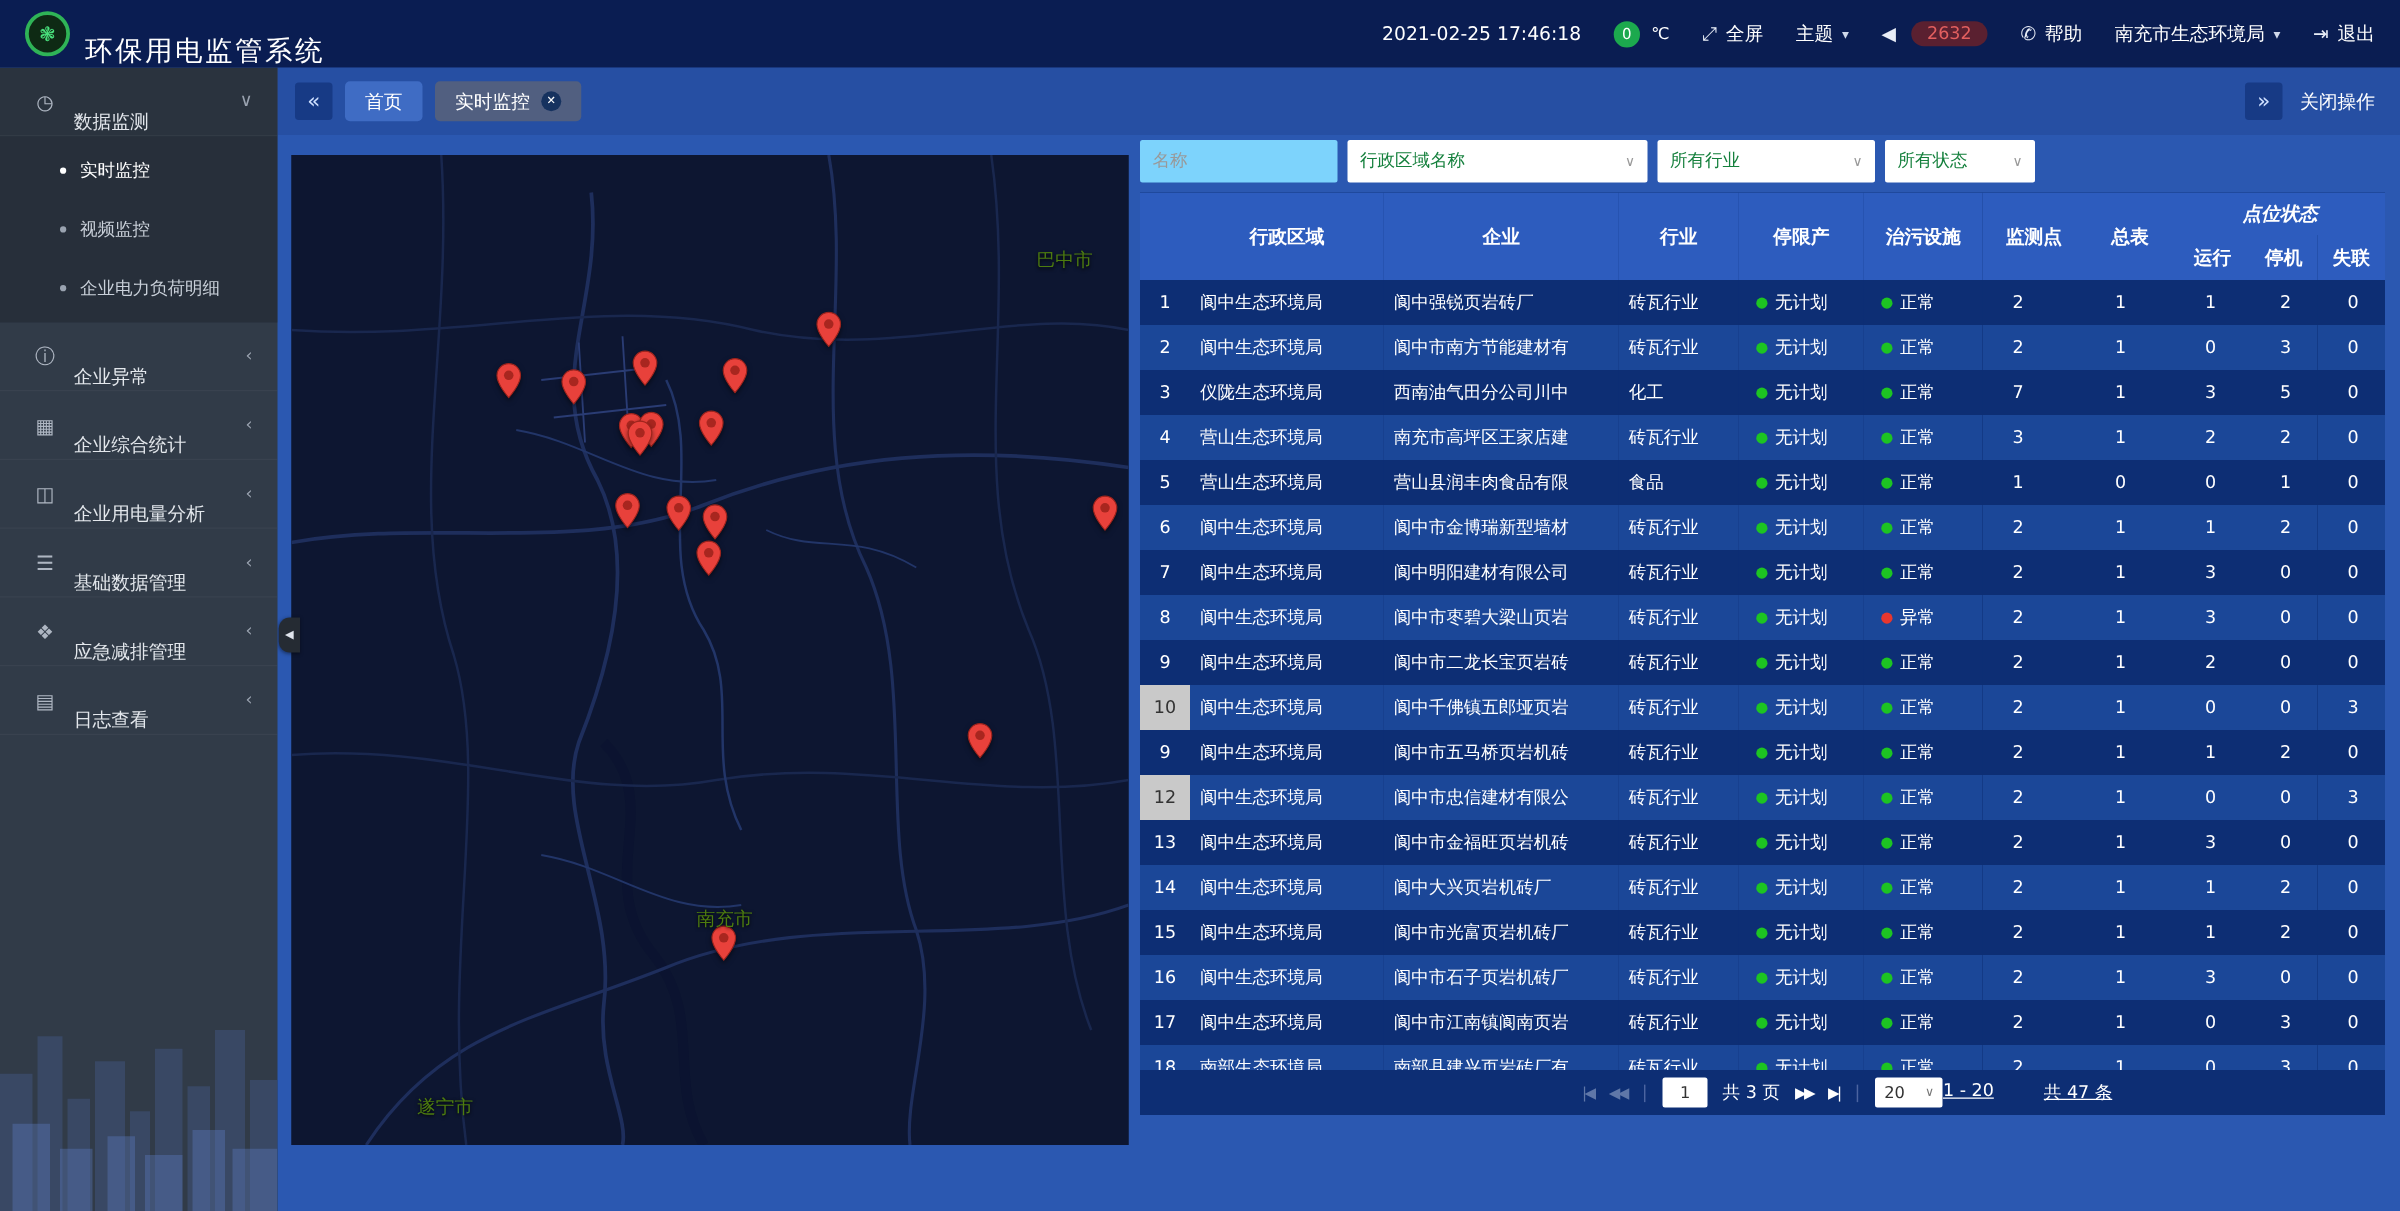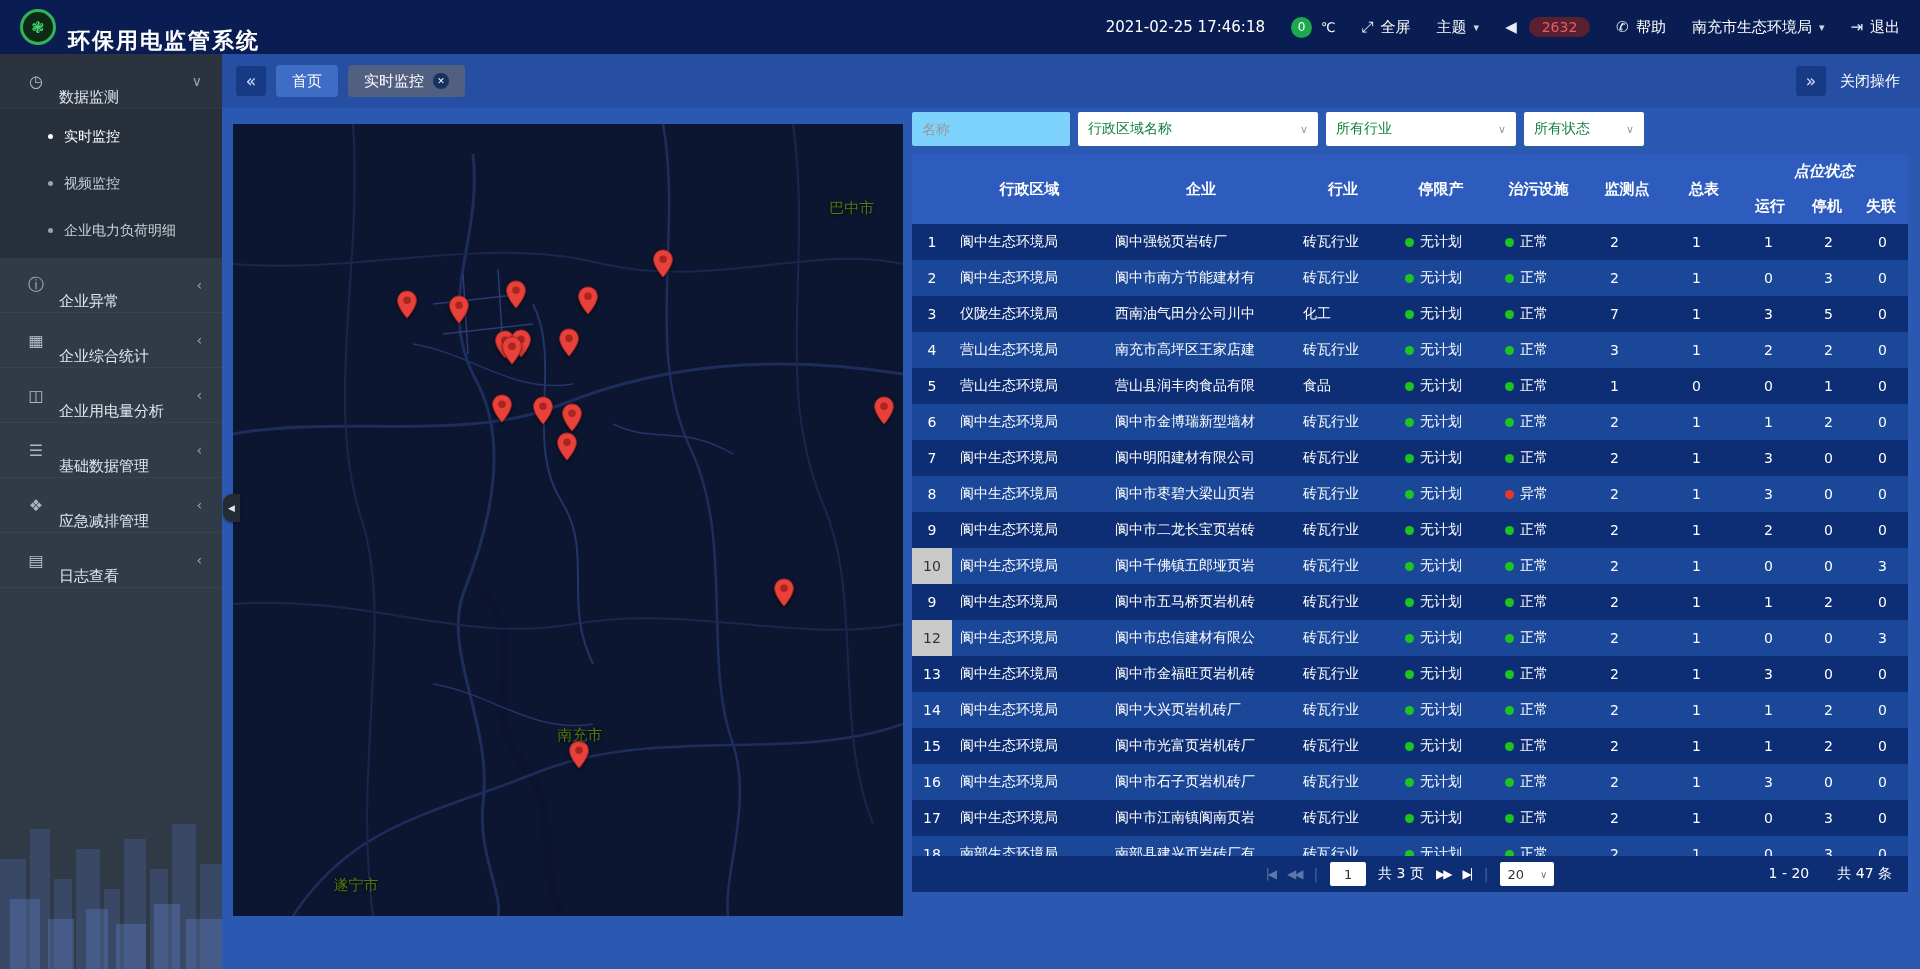--- a/index.html
+++ b/index.html
@@ -5,21 +5,21 @@
   * { margin:0; padding:0; box-sizing:border-box; }
   html,body { width:1920px; height:969px; overflow:hidden; }
   body { font-family:"DejaVu Sans","Liberation Sans",sans-serif; background:#0d2157; }
   .app { position:relative; width:1920px; height:969px; background:#2b58b1; }
 
   
   .hdr { position:absolute; top:0; left:0; width:100%; height:54px; background:#0a1d52;
          display:flex; align-items:center; padding:0 20px; color:#fff; z-index:30; }
   .logo { width:36px; height:36px; border-radius:50%; background:#0e2a14; border:3px solid #2fb457;
           display:flex; align-items:center; justify-content:center; color:#49e07c; font-size:16px; margin-right:12px; }
-  .app-title { font-size:22px; font-weight:bold; letter-spacing:2px;margin-top:28px; }
+  .app-title { font-size:22px; font-weight:normal; letter-spacing:2px;margin-top:28px; }
   .hdr-right { margin-left:auto; display:flex; align-items:center; gap:26px; font-size:15px; }
   .hdr-item { display:flex; align-items:center; gap:7px; white-space:nowrap; }
   .temp-circle { display:inline-flex; width:21px; height:21px; border-radius:50%; background:#1ca94e;
                  color:#fff; font-size:12px; align-items:center; justify-content:center; }
   .temp-unit { font-size:13px; margin-left:2px; }
   .notice-badge { background:#5a2030; color:#e25f5f; border-radius:11px; padding:2px 13px; font-size:14px; }
   .hico { font-size:15px; color:#e8edf7; }
   .caret { font-size:11px; color:#cfd8ea; }
 
   
@@ -69,21 +69,21 @@
   
   .right { position:absolute; left:690px; top:4px; width:996px; height:780px; display:flex; flex-direction:column; }
   .filters { display:flex; gap:8px; height:34px; margin-bottom:8px; flex:0 0 auto; }
   .f-input { width:158px; height:34px; background:#7dd3fc; border:none; border-radius:2px; padding:16px 10px;
              font-size:14px; color:#444; font-family:inherit; }
   .f-input::placeholder { color:#999; }
   .f-select { height:34px; background:#fff; border-radius:2px; padding:0 10px; font-size:14px;
               display:flex; align-items:center; justify-content:space-between; cursor:pointer; }
   .f-select .sel-txt { color:#15803d; }
   .f-select .sel-caret { color:#999; font-size:11px; margin-left:8px; }
-  .w-region { width:240px; } .w-industry { width:190px; } .w-status { width:120px; }
+  .w-region { width:240px; } .w-industry { width:174px; } .w-status { width:120px; }
 
   .table-wrap { flex:1 1 auto; overflow:hidden; background:#0d2e74; }
   table.grid { width:100%; border-collapse:collapse; table-layout:fixed; color:#fff; font-size:14px; }
   .grid thead th { background:#2d5cbe; color:#fff; font-weight:bold; font-size:15px; }
   .grid thead tr.hr1 th { height:34px; }
   .grid thead tr.hr2 th { height:36px; }
   th.group-hd { font-style:italic; }
   .grid tbody tr:nth-child(odd)  { background:#0d2e74; }
   .grid tbody tr:nth-child(even) { background:#1b4798; }
   .grid tbody td { height:36px; white-space:nowrap; overflow:hidden; }
@@ -100,21 +100,21 @@
   .pg-side { flex:1; }
   .pg-mid { display:flex; align-items:center; gap:12px; }
   .pg-ic { font-size:12px; letter-spacing:-2px; cursor:pointer; }
   .pg-ic.dis { color:#5f77a8; cursor:default; }
   .pg-sep { color:#4b64a0; }
   .pg-input { width:36px; height:24px; border:none; border-radius:2px; text-align:center; font-size:13px;
               color:#333; font-family:inherit; }
   .pg-size { width:54px; height:24px; background:#fff; border-radius:2px; color:#333; font-size:13px;
              display:flex; align-items:center; justify-content:space-between; padding:0 7px; cursor:pointer; }
   .pg-size .sel-caret { color:#777; font-size:10px; }
-  .pg-right { flex:1; display:flex; justify-content:flex-end; gap:28px; }
+  .pg-right { flex:1; display:flex; gap:40px;text-decoration:underline; }
 </style>
 </head>
 <body>
 
 <div class="app">
 
   <div class="hdr">
     <div class="logo">
         <span>❃</span>
       </div>

